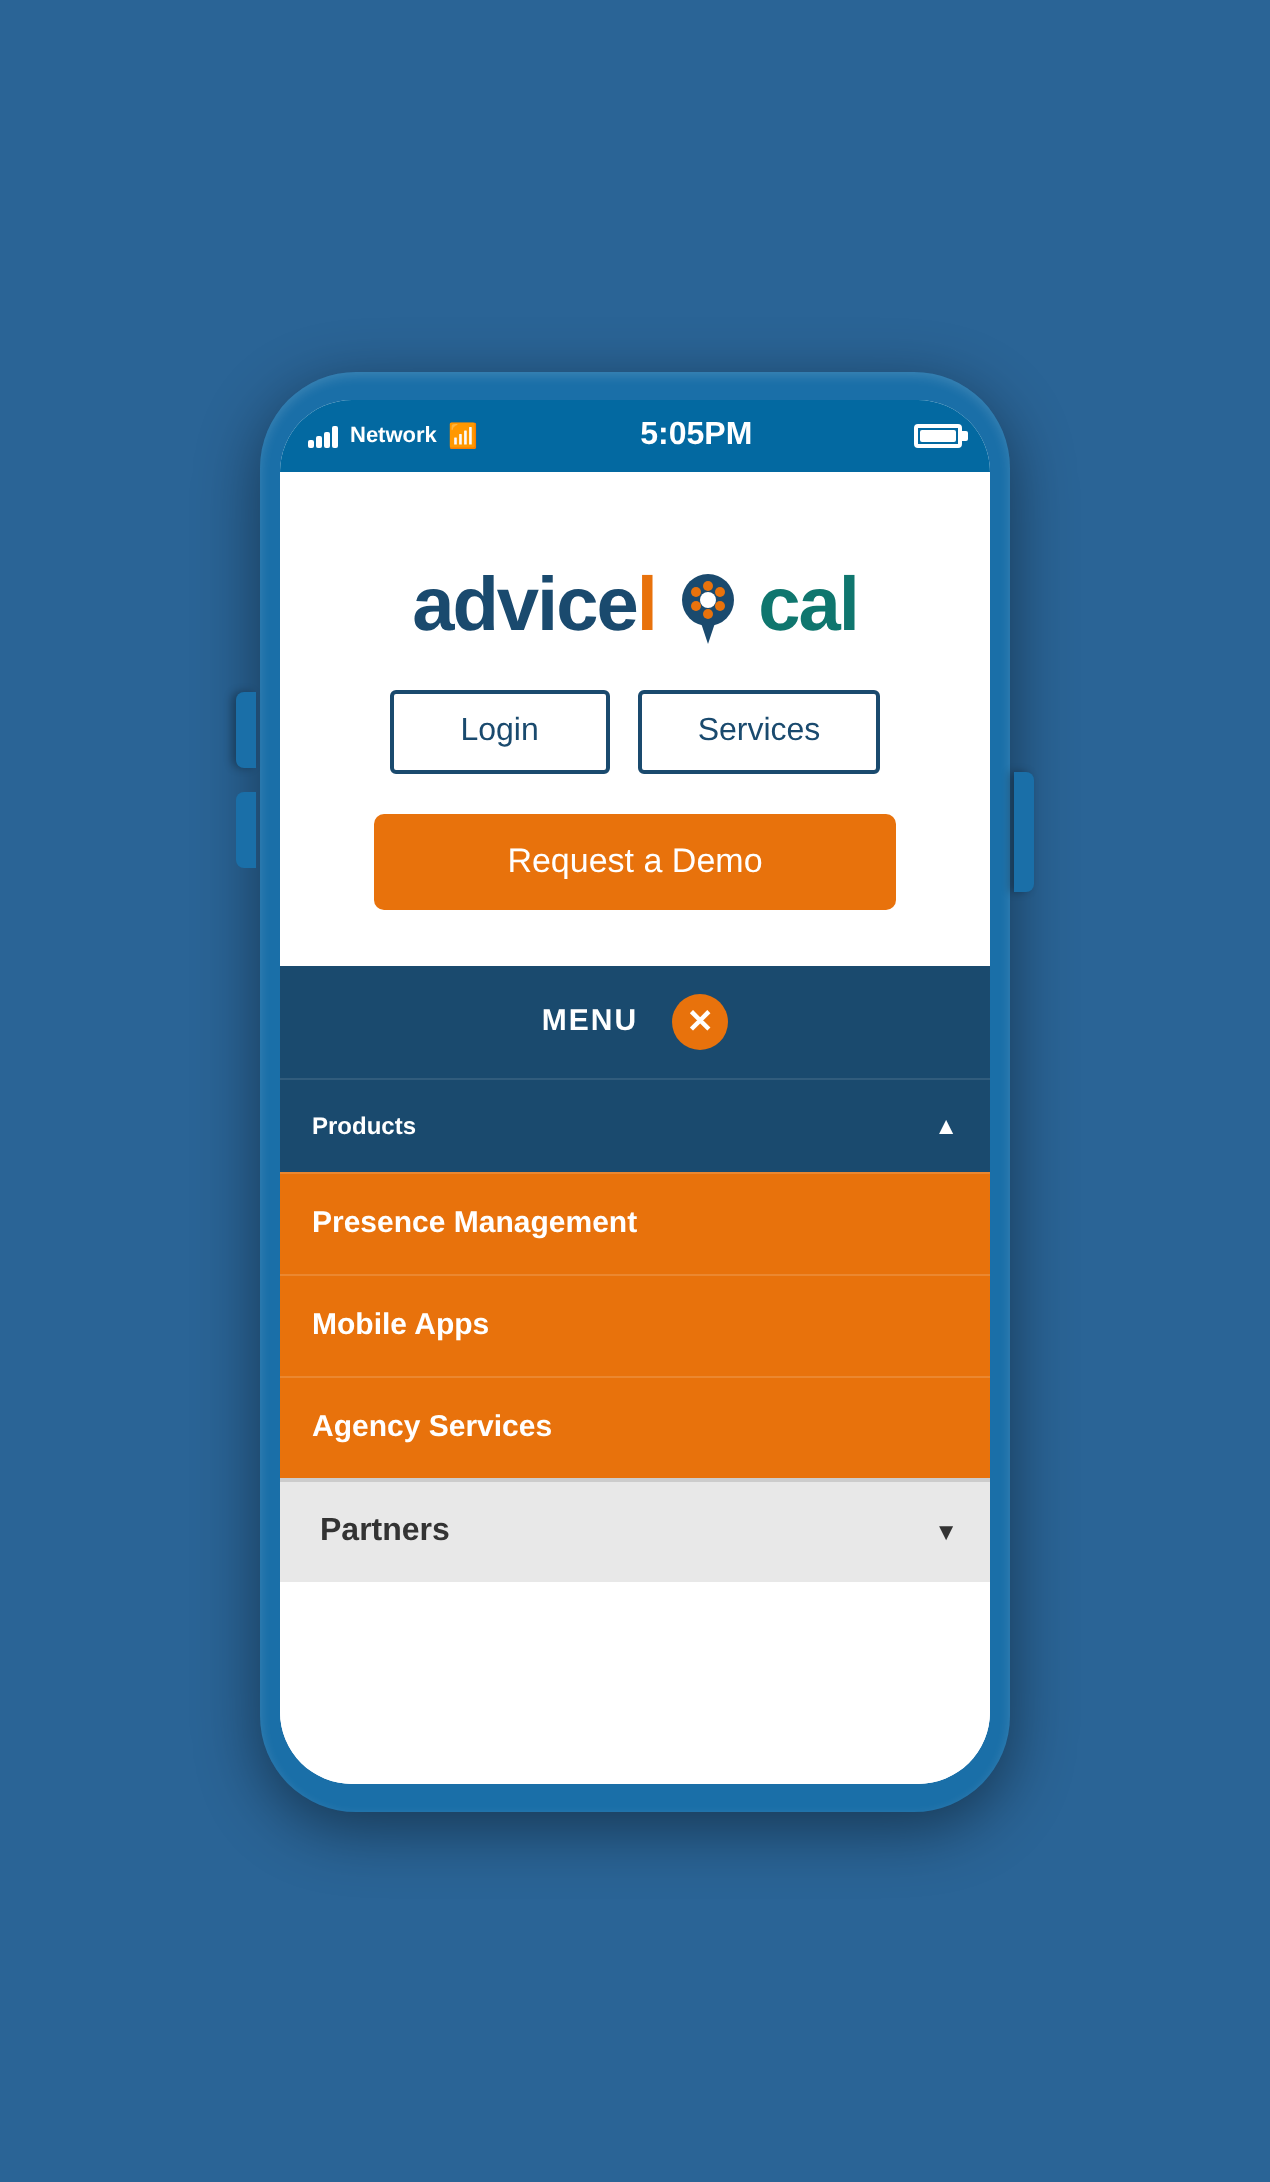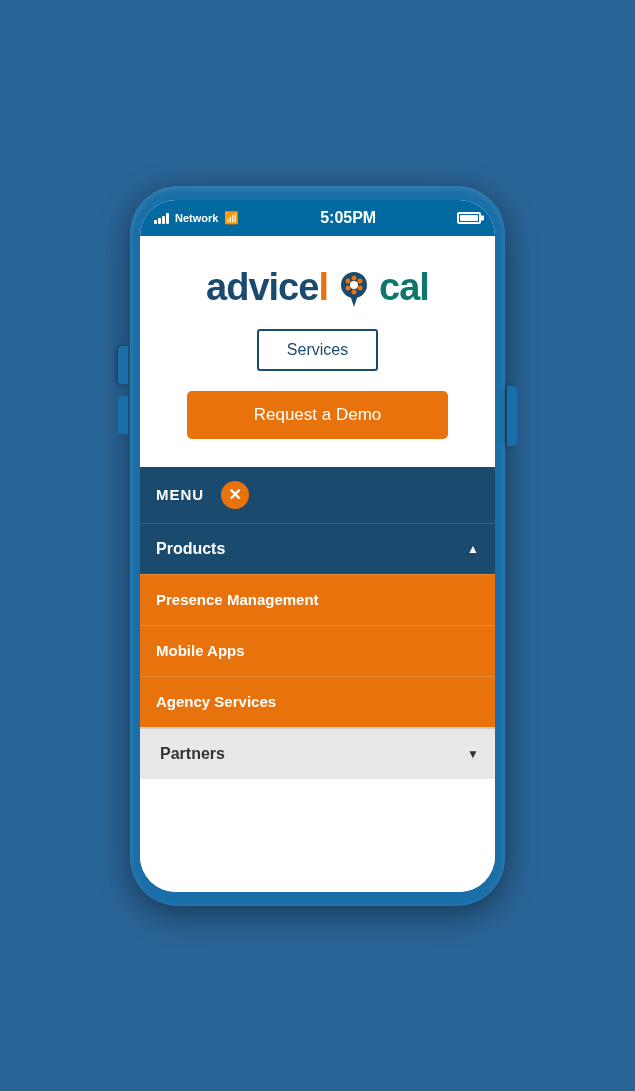--- a/index.html
+++ b/index.html
@@ -155,20 +155,21 @@
       flex-direction: column;
       align-items: center;
       gap: 20px;
     }
 
     
     .logo-container {
       display: flex;
       align-items: flex-start;
       justify-content: center;
+      margin-top: 16px;
     }
     .logo-text-advice {
       font-size: 38px;
       font-weight: 800;
       color: #1a4a6e;
       letter-spacing: -1px;
     }
     .logo-text-local {
       font-size: 38px;
       font-weight: 800;
@@ -213,21 +214,21 @@
       width: 85%;
       text-align: center;
     }
 
     
     .nav-section {
       background: #1a4a6e;
     }
     .menu-header {
       display: flex;
-      justify-content: flex-start;
+      justify-content: center;
       align-items: center;
       padding: 14px 16px;
       gap: 17px;
     }
     .menu-label {
       color: white;
       font-size: 15px;
       font-weight: 700;
       letter-spacing: 1px;
     }
@@ -251,21 +252,21 @@
       align-items: center;
       padding: 16px 16px;
       border-top: 1px solid rgba(255,255,255,0.1);
       cursor: pointer;
     }
     .nav-item-products {
       background: #1a4a6e;
     }
     .nav-item-label-white {
       color: white;
-      font-size: 16px;
+      font-size: 12px;
       font-weight: 700;
     }
     .nav-arrow-up {
       color: white;
       font-size: 12px;
     }
 
     .nav-sub-item {
       padding: 16px 16px;
       background: #e8720c;
@@ -344,20 +345,21 @@
 
               <circle cx="16" cy="14" r="4" fill="white"></circle>
 
               <polygon points="12,24 20,24 16,36" fill="#1a4a6e"></polygon>
             </svg>
             <span style="color:#0f766e;">cal</span>
           </span>
         </div>
 
         <div class="auth-buttons">
+          <button class="btn-outline">Login</button>
           <button class="btn-outline">Services</button>
         </div>
 
         <button class="btn-orange">Request a Demo</button>
 
       </div>
 
       <div class="nav-section">
 
         <div class="menu-header">

